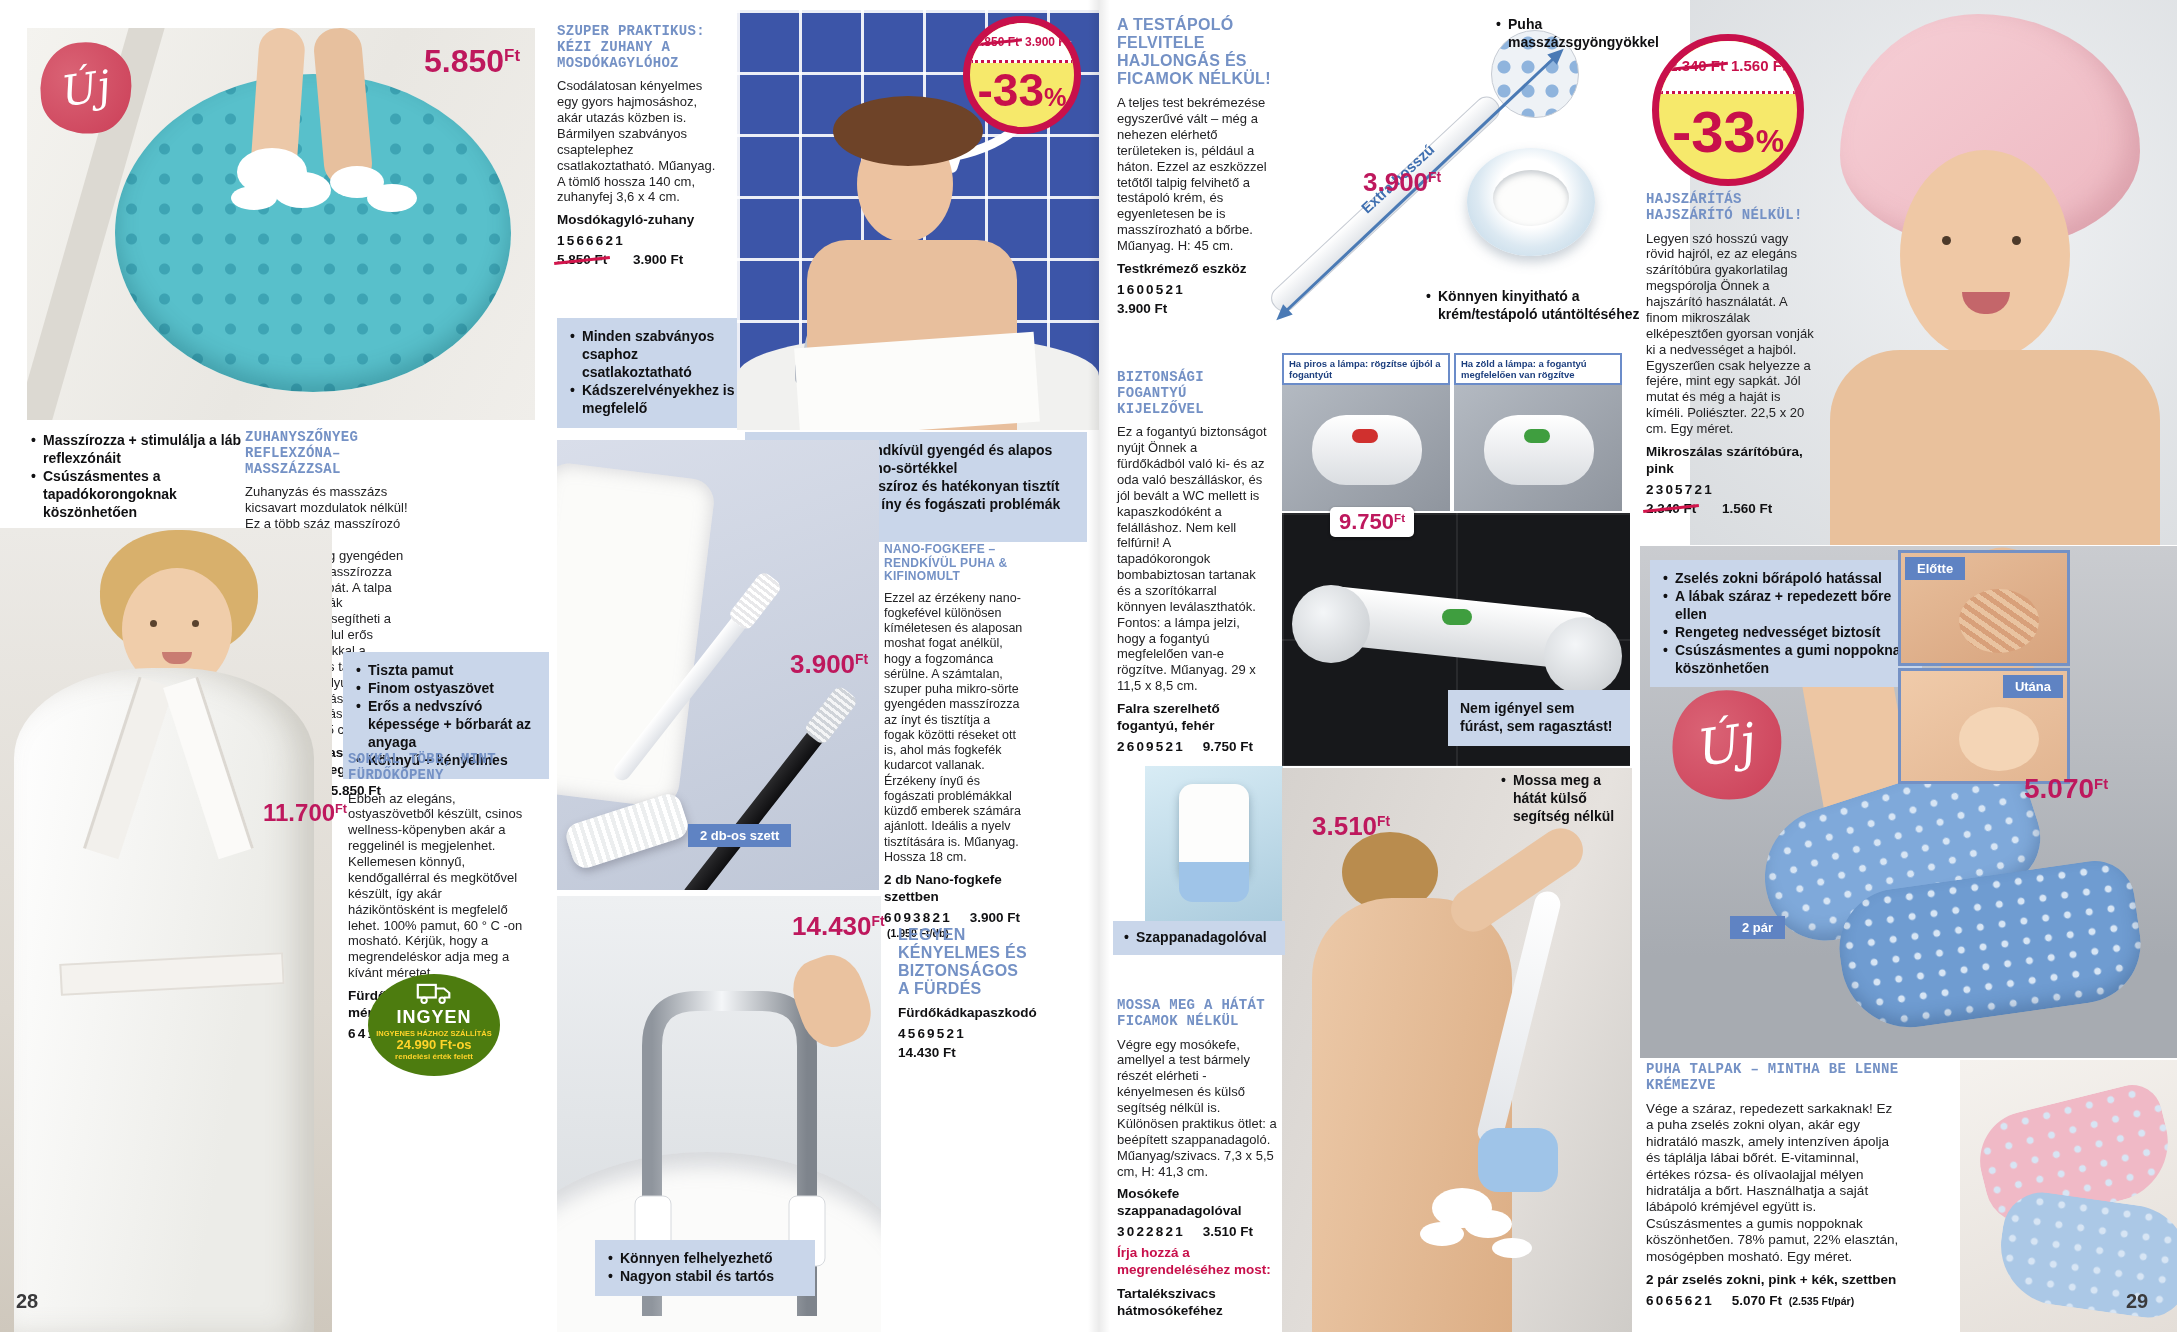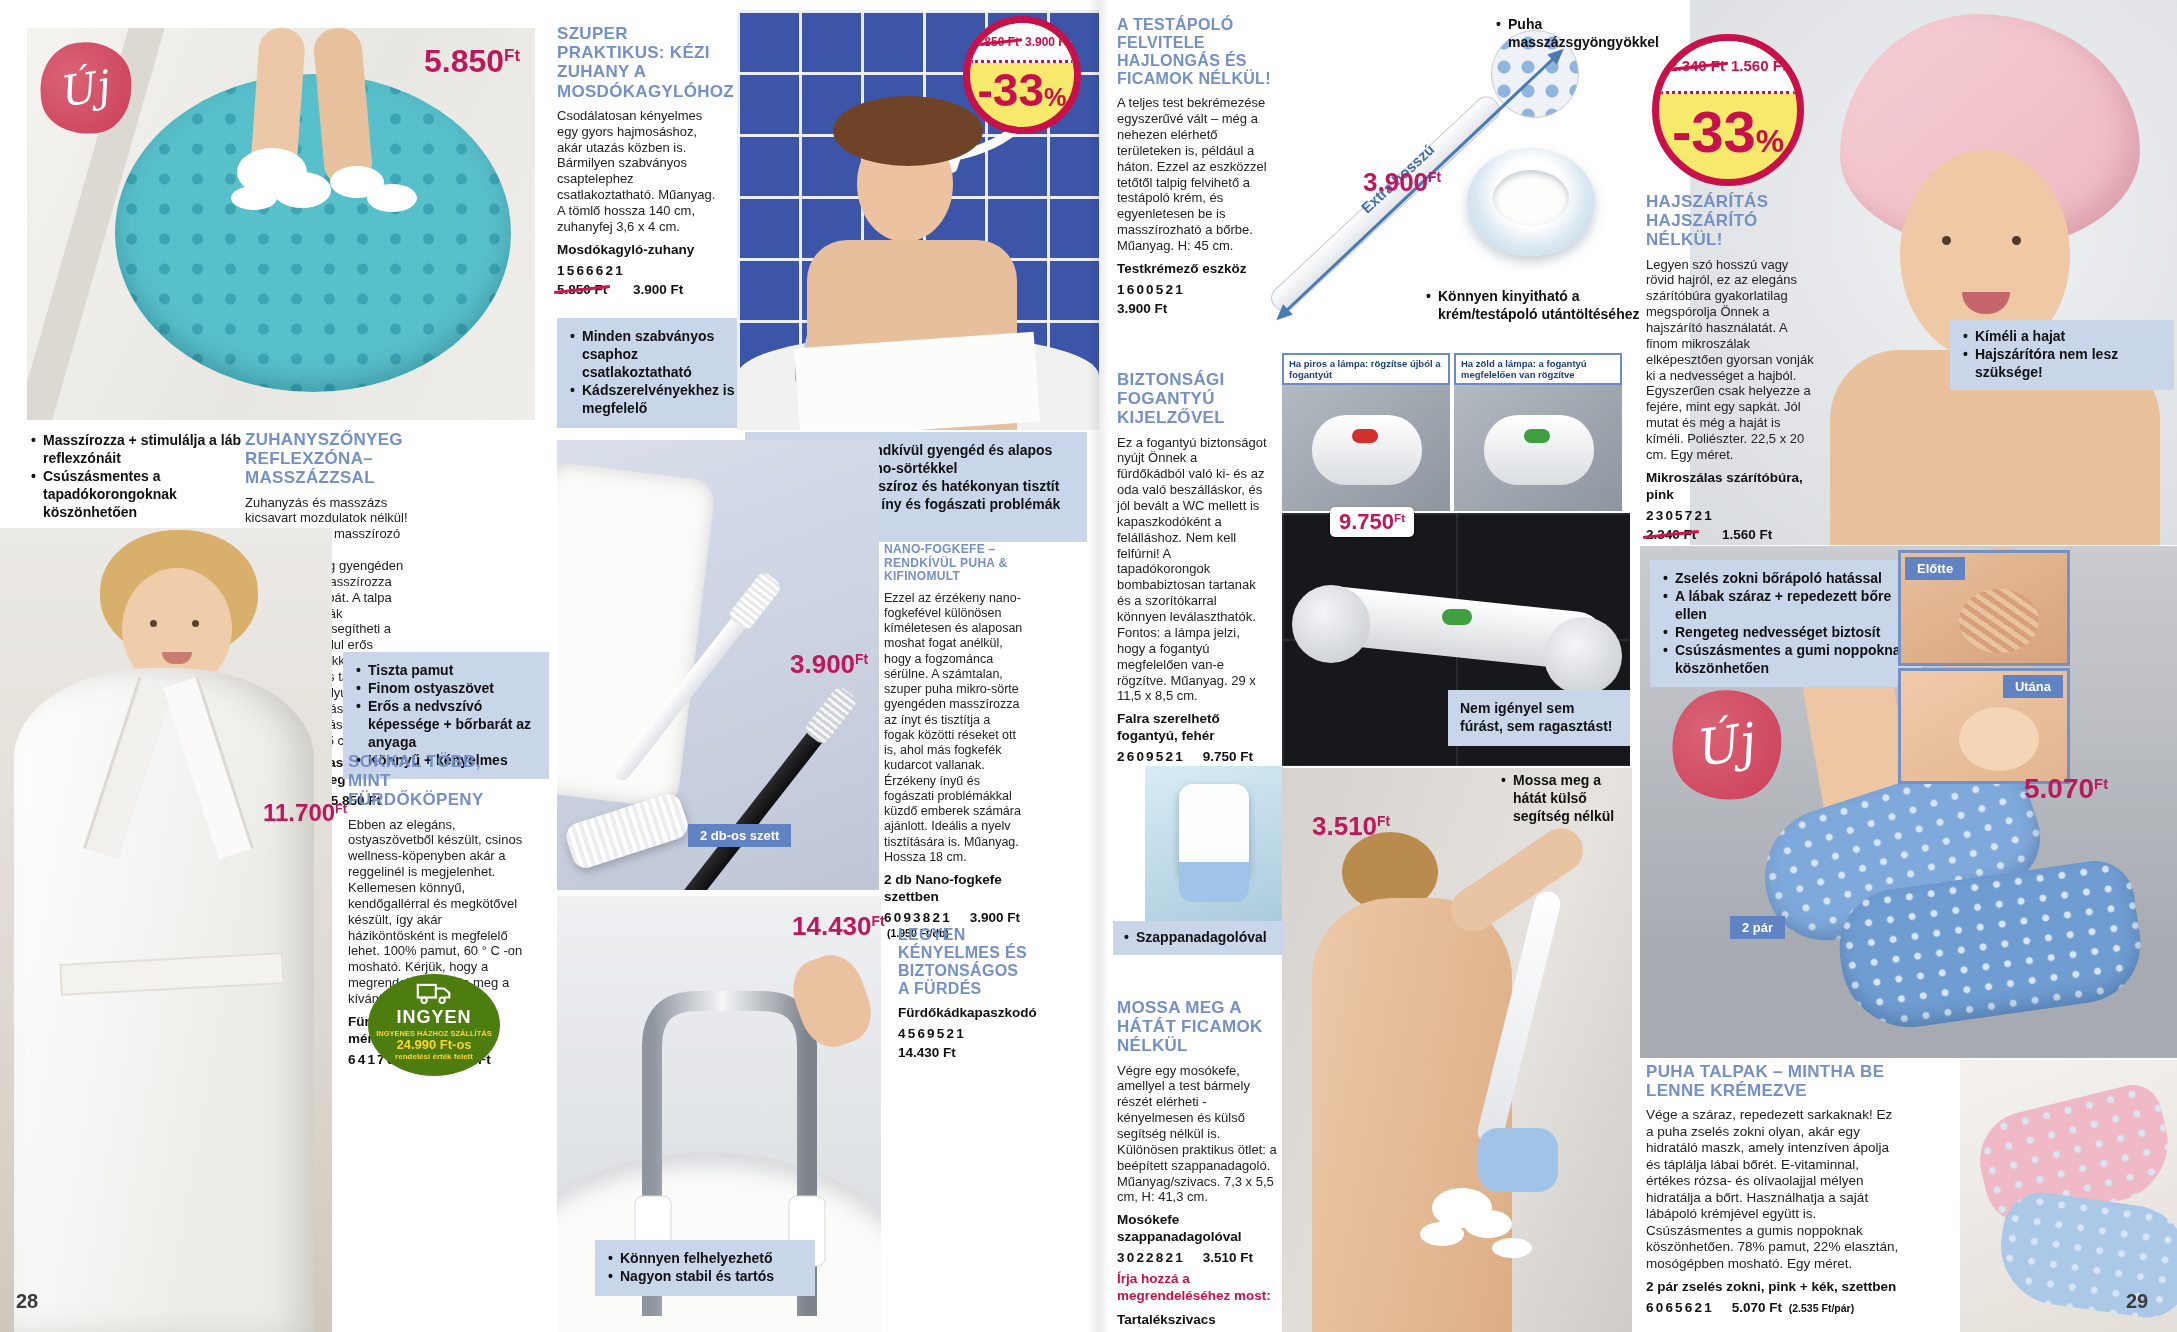--- a/index.html
+++ b/index.html
@@ -1,20 +1,20 @@
 <!DOCTYPE html>
 <html><head>
 <meta charset="utf-8">
 <style>
   html,body{margin:0;padding:0;background:#888;}
   .spread{position:relative;width:2177px;height:1332px;background:#fff;overflow:hidden;
           font-family:"Liberation Sans","DejaVu Sans",sans-serif;color:#232325;}
   .ab{position:absolute;}
   .h{color:#7491c5;font-weight:bold;letter-spacing:.3px;line-height:1.13;margin:0 0 7px 0;}
-  .h17{font-size:17px;} .h16{font-size:16px;} .h14{font-size:12px;}
+  .h17{font-size:14px;font-family:Liberation Mono, monospace;} .h16{font-size:16px;} .h14{font-size:12px;}
   .bt{font-size:13px;line-height:1.22;color:#232325;}
   .bt125{font-size:12.5px;line-height:1.22;color:#232325;}
   .prod{font-weight:bold;font-size:13.5px;color:#101012;line-height:1.25;margin-top:7px;}
   .codeline{margin-top:4px;font-size:13.5px;color:#101012;white-space:nowrap;}
   .cd{letter-spacing:2.2px;font-weight:bold;margin-right:14px;}
   .pb{font-weight:bold;}
   .note{font-size:10.5px;font-weight:bold;margin-left:3px;}
   .old{position:relative;white-space:nowrap;}
   .old::after{content:"";position:absolute;left:-3px;right:-3px;top:46%;height:2.5px;background:#d2154c;transform:rotate(-6deg);}
   ul{list-style:none;margin:0;padding:0;}
@@ -386,26 +386,20 @@
     <div class="prod">Mikroszálas szárítóbúra, pink</div>
     <div class="codeline">
       <span class="cd">2305721</span>
     </div>
     <div class="codeline">
       <span class="pb old">2.340 Ft</span>
       <span class="pb" style="margin-left:22px;">1.560 Ft</span>
     </div>
   </div>
 
-  <div class="ab box" style="left:1950px;top:320px;width:200px;padding:8px 12px;">
-    <ul>
-      <li>Kíméli a hajat</li>
-      <li>Hajszárítóra nem lesz szüksége!</li>
-    </ul>
-  </div>
 
   <div class="ab photo" style="left:1640px;top:546px;width:537px;height:512px;background:linear-gradient(180deg,#caccd0 0%,#a7abb1 80%);">
     <div class="ab" style="left:300px;top:0;width:90px;height:260px;border-radius:40px;background:#e6bd99;transform:rotate(14deg);"></div>
     <div class="ab" style="left:170px;top:40px;width:90px;height:280px;border-radius:40px;background:#edc6a3;transform:rotate(-10deg);"></div>
     <div class="ab sockdots" style="left:120px;top:240px;width:280px;height:130px;border-radius:70px 30px 50px 60px;background-color:#7fa9da;transform:rotate(-18deg);box-shadow:inset 0 -8px 16px rgba(40,70,110,.3);"></div>
     <div class="ab sockdots" style="left:200px;top:330px;width:300px;height:140px;border-radius:60px 40px 60px 70px;background-color:#6f9cd1;transform:rotate(-8deg);box-shadow:inset 0 -8px 16px rgba(40,70,110,.3);"></div>
   </div>
 
   <div class="ab box" style="left:1650px;top:560px;width:248px;">
     <ul>

